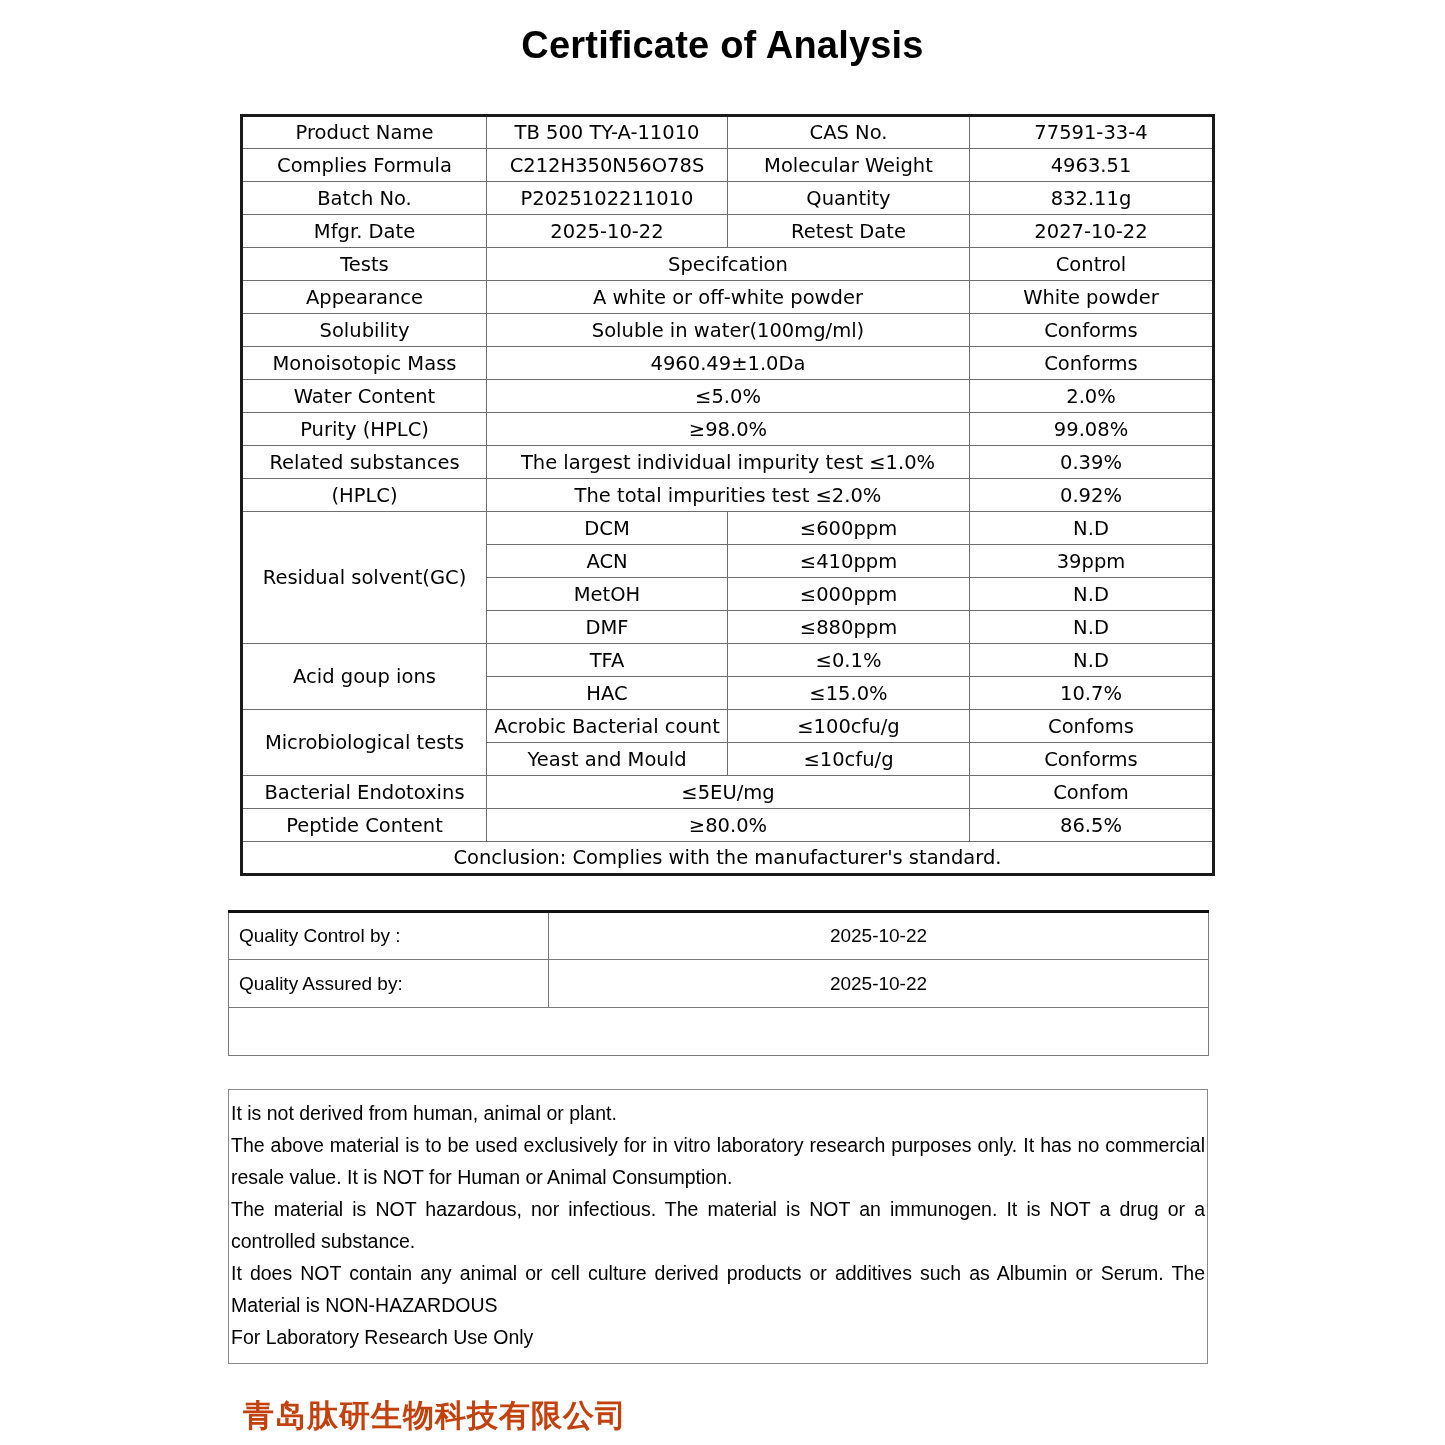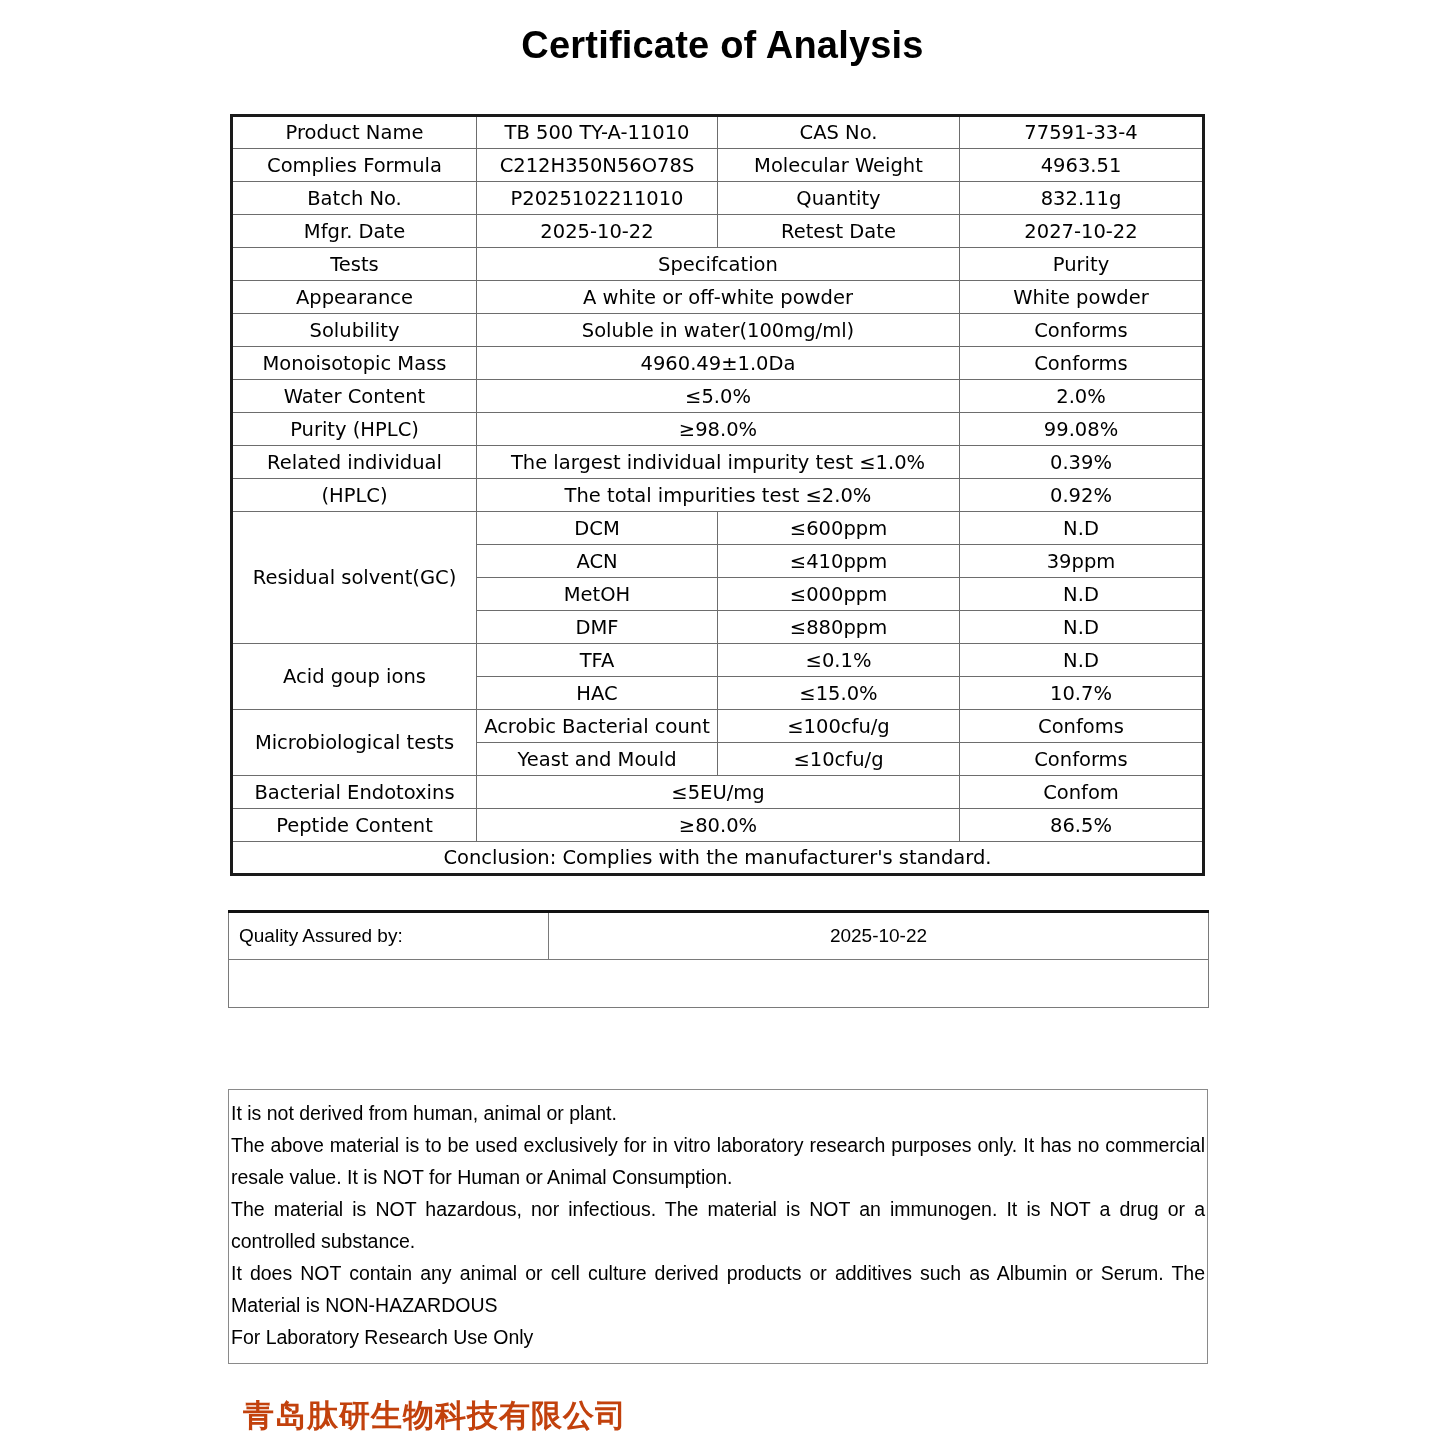--- a/index.html
+++ b/index.html
@@ -29,21 +29,21 @@
     font-size: 38px;
     font-weight: bold;
     letter-spacing: 0.2px;
     color: #000;
   }
 
   
   .coa-wrap {
     position: absolute;
     top: 114px;
-    left: 230px;
+    left: 240px;
     width: 1020px;
   }
   table.coa {
     width: 972px;
     border-collapse: collapse;
     table-layout: fixed;
     border: 3px solid #1a1a1a;
   }
   table.coa td {
     border: 1px solid #6d6d6d;
@@ -163,21 +163,21 @@
     <tr>
       <td>Mfgr. Date</td>
       <td>2025-10-22</td>
       <td>Retest Date</td>
       <td>2027-10-22</td>
     </tr>
 
     <tr>
       <td>Tests</td>
       <td colspan="2">Specifcation</td>
-      <td>Purity</td>
+      <td>Control</td>
     </tr>
 
     <tr>
       <td>Appearance</td>
       <td colspan="2">A white or off-white powder</td>
       <td>White powder</td>
     </tr>
 
     <tr>
       <td>Solubility</td>
@@ -197,21 +197,21 @@
       <td>2.0%</td>
     </tr>
 
     <tr>
       <td>Purity (HPLC)</td>
       <td colspan="2" class="ineq">≥98.0%</td>
       <td>99.08%</td>
     </tr>
 
     <tr>
-      <td>Related individual</td>
+      <td>Related substances</td>
       <td colspan="2" class="ineq">The largest individual impurity test  ≤1.0%</td>
       <td>0.39%</td>
     </tr>
     <tr>
       <td>(HPLC)</td>
       <td colspan="2" class="ineq">The total impurities test  ≤2.0%</td>
       <td>0.92%</td>
     </tr>
 
     <tr>
@@ -280,20 +280,24 @@
 </div>
 
 <div class="qc-wrap">
 <table class="qc">
   <colgroup>
     <col style="width:320px">
     <col style="width:660px">
   </colgroup>
   <tbody>
     <tr>
+      <td class="qc-label">Quality Control by :</td>
+      <td class="qc-val">2025-10-22</td>
+    </tr>
+    <tr>
       <td class="qc-label">Quality Assured by:</td>
       <td class="qc-val">2025-10-22</td>
     </tr>
     <tr>
       <td class="qc-blank" colspan="2"></td>
     </tr>
   </tbody>
 </table>
 </div>
 

